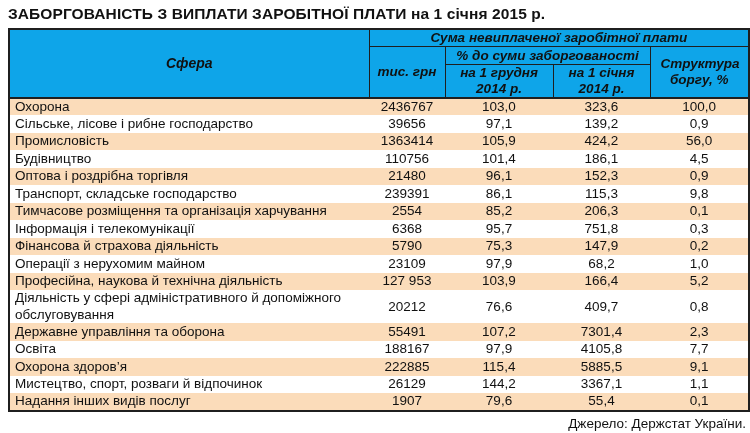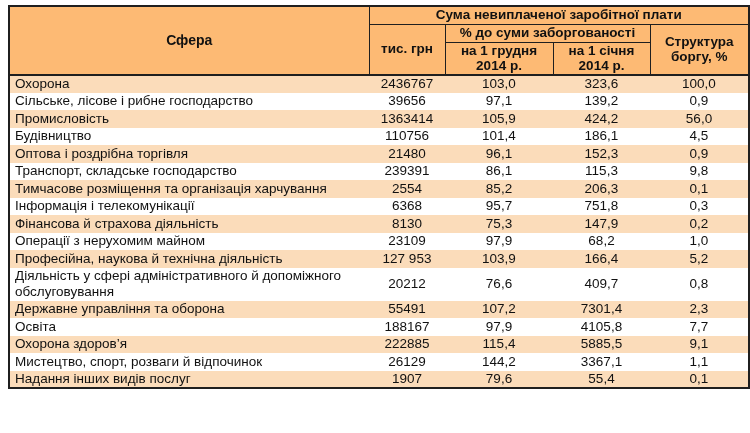--- a/index.html
+++ b/index.html
@@ -35,21 +35,22 @@
     border: 2px solid var(--border);
   }
   thead th {
     border: 1px solid var(--border);
     font-weight: bold;
     font-size: 13.5px;
     text-align: center;
     vertical-align: middle;
     padding: 0;
     line-height: 1.18;
-    background: #fdba74;
+    background: #0ea5e9;
+    font-style: italic;
   }
   thead tr.hrow-1 { height: 18px; }
   thead tr.hrow-2 { height: 18px; }
   thead tr.hrow-3 { height: 31px; }
   th.h-sphere { font-size: 14px; }
   th.h-dec  { padding: 0 12px; }
   th.h-jan  { padding: 0 0; }
   th.h-struct { padding: 0 10px; }
   table.data-table thead { border-bottom: 2px solid var(--border); }
   tbody td {
@@ -67,20 +68,21 @@
     text-align: right;
     font-size: 13.5px;
     margin-top: 4px;
     padding-right: 2px;
   }
 </style>
 </head>
 <body>
 
 <div class="page">
+  <div class="page-title">ЗАБОРГОВАНІСТЬ З ВИПЛАТИ ЗАРОБІТНОЇ ПЛАТИ на 1 січня 2015 р.</div>
 
   <table class="data-table">
     <colgroup>
       <col style="width:360px">
       <col style="width:76px">
       <col style="width:108px">
       <col style="width:97px">
       <col style="width:99px">
     </colgroup>
     <thead>
@@ -150,21 +152,21 @@
         </tr>
         <tr>
           <td class="label-cell">Інформація і телекомунікації</td>
           <td class="num-cell">6368</td>
           <td class="num-cell">95,7</td>
           <td class="num-cell">751,8</td>
           <td class="num-cell">0,3</td>
         </tr>
         <tr class="shaded">
           <td class="label-cell">Фінансова й страхова діяльність</td>
-          <td class="num-cell">8130</td>
+          <td class="num-cell">5790</td>
           <td class="num-cell">75,3</td>
           <td class="num-cell">147,9</td>
           <td class="num-cell">0,2</td>
         </tr>
         <tr>
           <td class="label-cell">Операції з нерухомим майном</td>
           <td class="num-cell">23109</td>
           <td class="num-cell">97,9</td>
           <td class="num-cell">68,2</td>
           <td class="num-cell">1,0</td>
@@ -214,13 +216,14 @@
         <tr class="shaded">
           <td class="label-cell">Надання інших видів послуг</td>
           <td class="num-cell">1907</td>
           <td class="num-cell">79,6</td>
           <td class="num-cell">55,4</td>
           <td class="num-cell">0,1</td>
         </tr>
       </tbody>
   </table>
 
+  <div class="source-line">Джерело: Держстат України.</div>
 </div>
 
 </body></html>

